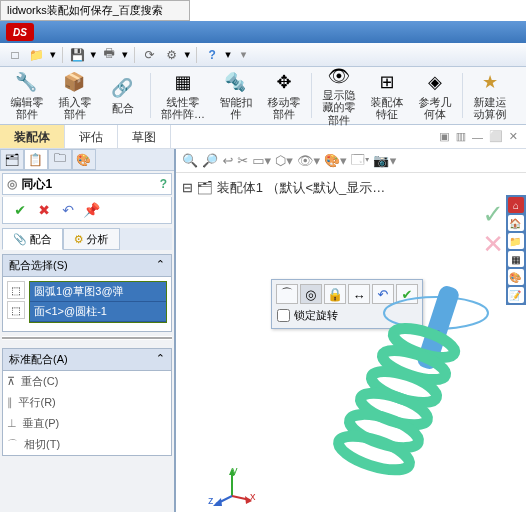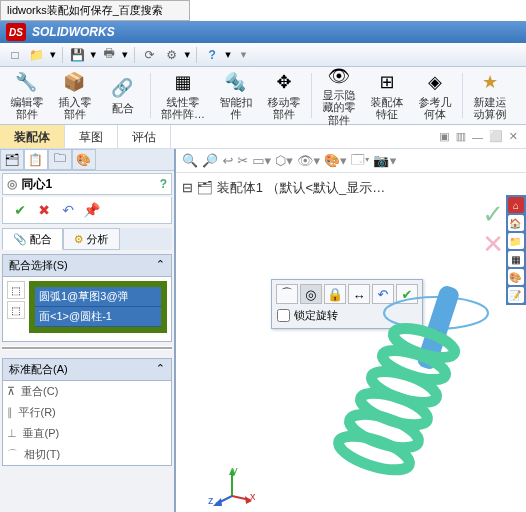--- a/index.html
+++ b/index.html
@@ -1,19 +1,19 @@
 <!DOCTYPE html>
 <html><head>
 <meta charset="utf-8">
 <style>
 *{margin:0;padding:0;box-sizing:border-box;font-family:"Microsoft YaHei",SimSun,sans-serif;}
 body{width:526px;height:512px;background:#fff;overflow:hidden;font-size:11px;}
 .browser-tab{background:#f5f5f5;border:1px solid #b0b0b0;padding:2px 6px;font-size:11px;width:190px;}
 .app-bar{background:linear-gradient(#6098d8,#3b76bb);height:22px;display:flex;align-items:center;padding:0 6px;color:#fff;font-size:12px;font-style:italic;font-weight:bold;}
-.sw-logo{width:20px;height:18px;background:#c00;border-radius:3px;display:flex;align-items:center;justify-content:center;margin-right:6px;font-size:10px;font-style:italic;}
+.sw-logo{width:28px;height:18px;background:#c00;border-radius:3px;display:flex;align-items:center;justify-content:center;margin-right:6px;font-size:10px;font-style:italic;}
 .qat{background:linear-gradient(#fbfcfe,#e3eaf4);height:24px;display:flex;align-items:center;gap:4px;padding:0 6px;border-bottom:1px solid #b8c8db;}
 .qat-ico{width:18px;height:18px;display:flex;align-items:center;justify-content:center;color:#666;font-size:12px;}
 .qat-sep{width:1px;height:16px;background:#ccc;margin:0 2px;}
 .ribbon{background:#f5f7fa;height:58px;display:flex;padding:2px 4px;gap:2px;border-bottom:1px solid #b8c8db;}
 .rb-btn{display:flex;flex-direction:column;align-items:center;justify-content:center;padding:2px 6px;min-width:46px;cursor:pointer;}
 .rb-ico{width:24px;height:24px;display:flex;align-items:center;justify-content:center;font-size:18px;}
 .rb-lbl{font-size:11px;text-align:center;line-height:1.1;margin-top:2px;color:#333;}
 .rb-sep{width:1px;background:#d5dde8;margin:4px 2px;}
 .tabs{background:#fff;height:24px;display:flex;border-bottom:1px solid #d5dde8;}
 .tab{padding:4px 14px;font-size:12px;border-right:1px solid #d5dde8;cursor:pointer;color:#333;}
@@ -30,21 +30,21 @@
 .prop-act{display:flex;gap:6px;padding:4px 8px;background:#fff;margin:0 2px;border:1px solid #b8c8db;border-top:0;}
 .pa{width:18px;height:18px;display:flex;align-items:center;justify-content:center;font-size:14px;}
 .sub-tabs{display:flex;background:#e3eaf4;margin:4px 2px 0;height:22px;}
 .st{padding:3px 10px;border:1px solid #b8c8db;background:#f5f7fa;display:flex;align-items:center;gap:3px;font-size:11px;}
 .st.on{background:#fff;border-bottom-color:#fff;}
 .sect-head{background:#d6e0ef;border:1px solid #a8b8cc;padding:3px 6px;font-size:11px;margin:4px 2px 0;display:flex;align-items:flex-start;justify-content:space-between;}
 .sect-body{background:#fff;border:1px solid #a8b8cc;border-top:0;margin:0 2px;padding:4px;}
 .sel-row{display:flex;gap:4px;margin-bottom:4px;}
 .sel-icons{display:flex;flex-direction:column;gap:2px;}
 .sel-icons div{width:18px;height:18px;border:1px solid #ccc;font-size:10px;display:flex;align-items:center;justify-content:center;}
-.sel-list{flex:1;border:6px solid #4d7c0f;background:#7f1d1d;}
+.sel-list{flex:1;border:1px solid #4d7c0f;background:#7f1d1d;}
 .sel-item{background:#3b76bb;color:#fff;padding:2px 4px;font-size:11px;border-bottom:1px solid #2a5a99;}
 .opt{display:flex;align-items:center;gap:6px;padding:3px 4px;font-size:11px;color:#555;}
 .sep-h{height:4px;background:#aaa;margin:4px 2px;border-top:1px solid #fff;border-bottom:1px solid #fff;}
 .gfx{flex:1;background:#fff;position:relative;}
 .gfx-tb{height:24px;display:flex;align-items:center;gap:4px;padding:0 6px;border-bottom:1px solid #e0e0e0;color:#888;font-size:13px;}
 .tree-line{position:absolute;top:30px;left:6px;font-size:13px;color:#333;}
 .float-box{position:absolute;top:130px;left:95px;background:#eef1f5;border:1px solid #9db4cf;padding:4px;box-shadow:1px 1px 3px rgba(0,0,0,.2);}
 .fb-row{display:flex;gap:2px;margin-bottom:3px;}
 .fb-ico{width:22px;height:20px;border:1px solid #bbb;background:#f7f9fc;display:flex;align-items:center;justify-content:center;font-size:13px;}
 .fb-chk{font-size:11px;display:flex;align-items:center;gap:4px;padding:1px;}
@@ -55,21 +55,20 @@
 .spring{position:absolute;right:30px;bottom:30px;width:190px;height:215px;}
 .triad{position:absolute;bottom:10px;left:36px;font-size:11px;}
 </style>
 </head>
 <body>
 
 <div class="browser-tab">lidworks装配如何保存_百度搜索</div>
 
 <div class="app-bar">
   <div class="sw-logo">DS</div>
-  <span>SOLIDWORKS</span>
 </div>
 
 <div class="qat">
   <span class="qat-ico">□</span>
   <span class="qat-ico">📁</span>▾
   <span class="qat-sep"></span>
   <span class="qat-ico">💾</span>▾
   <span class="qat-ico">🖶</span>▾
   <span class="qat-sep"></span>
   <span class="qat-ico">⟳</span>
@@ -120,22 +119,22 @@
     </div>
   <div class="rb-sep"></div>
   <div class="rb-btn">
       <div class="rb-ico" style="color:#c93">★</div>
       <div class="rb-lbl">新建运<br>动算例</div>
     </div>
 </div>
 
 <div class="tabs">
   <div class="tab active">装配体</div>
+  <div class="tab">评估</div>
   <div class="tab">草图</div>
-  <div class="tab">评估</div>
   <div class="tabs-right">
     <span>▣</span>
     <span>▥</span>
     <span>—</span>
     <span>⬜</span>
     <span>✕</span>
   </div>
 </div>
 
 <div class="work">

